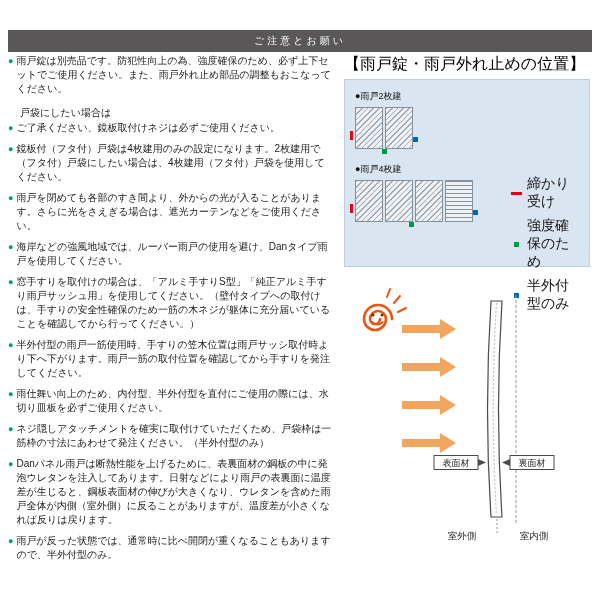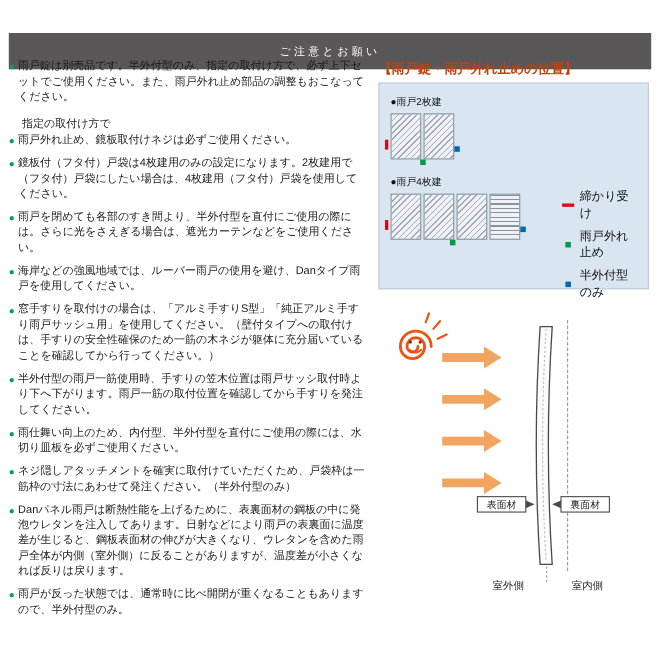--- a/index.html
+++ b/index.html
@@ -7,39 +7,39 @@
   body {
     background: #ffffff;
     font-family: "Liberation Sans", "DejaVu Sans", sans-serif;
     color: #1a1a1a;
     position: relative;
     overflow: hidden;
   }
   .page { position: absolute; inset: 0; }
 
   .header-bar {
-    position: absolute; left: 8px; top: 30px; width: 584px; height: 33px;
+    position: absolute; left: 8px; top: 30px; width: 584px; height: 22px;
     background: #595757; color: #fff;
     display: flex; align-items: center; justify-content: center;
     font-size: 10px; letter-spacing: 3px;
   }
 
   .content { position: absolute; left: 8px; top: 54px; width: 584px; display: flex; gap: 10px; }
 
   
   .left-col { width: 326px; }
   .note { display: flex; align-items: flex-start; margin-bottom: 7px; }
   .note .bullet { color: #00a063; font-size: 9px; line-height: 14px; margin-right: 3px; flex: 0 0 auto; }
   .note .txt { font-size: 10px; line-height: 14px; }
   .note.plain { padding-left: 12px; }
   .note.sub-title { margin-top: 10px; margin-bottom: 1px; }
 
   
   .right-col { width: 248px; }
-  .section-title { font-size: 12px; font-weight: bold; color: #c2410c; margin-bottom: 4px; }
+  .section-title { font-size: 16px; font-weight: normal; color: #000000; margin-bottom: 4px; }
 
   .diagram-box {
     width: 246px; height: 188px;
     background: #d9e5f0; border: 1px solid #bccddd;
     padding: 10px 8px 6px 10px; margin-bottom: 12px;
   }
   .diagram-row { display: flex; }
   .diagram-row.second { margin-top: 14px; gap: 38px; }
   .mini-label { font-size: 9px; color: #111; margin-bottom: 4px; }
   .panels { display: flex; gap: 2px; position: relative; width: max-content; }
@@ -49,21 +49,21 @@
   }
   .panel.striped {
     background-image: repeating-linear-gradient(180deg, rgba(110,122,134,.8) 0 1px, transparent 1px 4px);
   }
   .mark { position: absolute; display: block; }
   .mark.red { left: -5px; bottom: 9px; width: 3px; height: 9px; background: #e60012; }
   .mark.green { left: 46%; bottom: -5px; width: 5px; height: 5px; background: #009944; }
   .mark.blue { right: -5px; bottom: 7px; width: 5px; height: 5px; background: #0068b7; }
 
   .legend { margin-top: 12px; padding-right: 2px; }
-  .legend-row { display: flex; align-items: center; margin-bottom: 6px; font-size: 11px; color: #111; }
+  .legend-row { display: flex; align-items: center; margin-bottom: 6px; font-size: 14px; color: #111; }
   .lm { display: inline-block; margin-right: 5px; flex: 0 0 auto; }
   .lm.red { width: 11px; height: 3px; background: #e60012; }
   .lm.green { width: 5px; height: 5px; background: #009944; margin-left: 3px; margin-right: 8px; }
   .lm.blue { width: 5px; height: 5px; background: #0068b7; margin-left: 3px; margin-right: 8px; }
 
   .warp-diagram { width: 246px; height: 268px; text-align: right; }
   .warp-diagram svg text { font-family: "Liberation Sans", "DejaVu Sans", sans-serif; fill: #222; }
 </style>
 </head>
 <body>
@@ -73,38 +73,38 @@
   <div class="header-bar">
     <span>ご注意とお願い</span>
   </div>
 
   <div class="content">
 
     <div class="left-col">
 
       <div class="note">
         <span class="bullet">●</span>
-        <p class="txt">雨戸錠は別売品です。半外付型のみ、指定の取付け方で、必ず上下セットでご使用ください。また、雨戸外れ止め部品の調整もおこなってください。</p>
+        <p class="txt">雨戸錠は別売品です。防犯性向上の為、強度確保のため、必ず上下セットでご使用ください。また、雨戸外れ止め部品の調整もおこなってください。</p>
       </div>
 
       <div class="note plain sub-title">
-        <p class="txt">指定の取付け方で</p>
-      </div>
-
-      <div class="note">
-        <span class="bullet">●</span>
-        <p class="txt">雨戸外れ止め、鏡板取付けネジは必ずご使用ください。</p>
+        <p class="txt">戸袋にしたい場合は</p>
+      </div>
+
+      <div class="note">
+        <span class="bullet">●</span>
+        <p class="txt">ご了承ください、鏡板取付けネジは必ずご使用ください。</p>
       </div>
       <div class="note">
         <span class="bullet">●</span>
         <p class="txt">鏡板付（フタ付）戸袋は4枚建用のみの設定になります。2枚建用で（フタ付）戸袋にしたい場合は、4枚建用（フタ付）戸袋を使用してください。</p>
       </div>
       <div class="note">
         <span class="bullet">●</span>
-        <p class="txt">雨戸を閉めても各部のすき間より、半外付型を直付にご使用の際には。さらに光をさえぎる場合は、遮光カーテンなどをご使用ください。</p>
+        <p class="txt">雨戸を閉めても各部のすき間より、外からの光が入ることがあります。さらに光をさえぎる場合は、遮光カーテンなどをご使用ください。</p>
       </div>
       <div class="note">
         <span class="bullet">●</span>
         <p class="txt">海岸などの強風地域では、ルーバー雨戸の使用を避け、Danタイプ雨戸を使用してください。</p>
       </div>
       <div class="note">
         <span class="bullet">●</span>
         <p class="txt">窓手すりを取付けの場合は、「アルミ手すりS型」「純正アルミ手すり雨戸サッシュ用」を使用してください。（壁付タイプへの取付けは、手すりの安全性確保のため一筋の木ネジが躯体に充分届いていることを確認してから行ってください。）</p>
       </div>
       <div class="note">
@@ -166,21 +166,21 @@
             </div>
           </div>
 
           <div class="legend">
             <div class="legend-row">
               <span class="lm red"></span>
               <span>締かり受け</span>
             </div>
             <div class="legend-row">
               <span class="lm green"></span>
-              <span>雨戸外れ止め</span>
+              <span>強度確保のため</span>
             </div>
             <div class="legend-row">
               <span class="lm blue"></span>
               <span>半外付型のみ</span>
             </div>
           </div>
 
         </div>
       </div>
 

